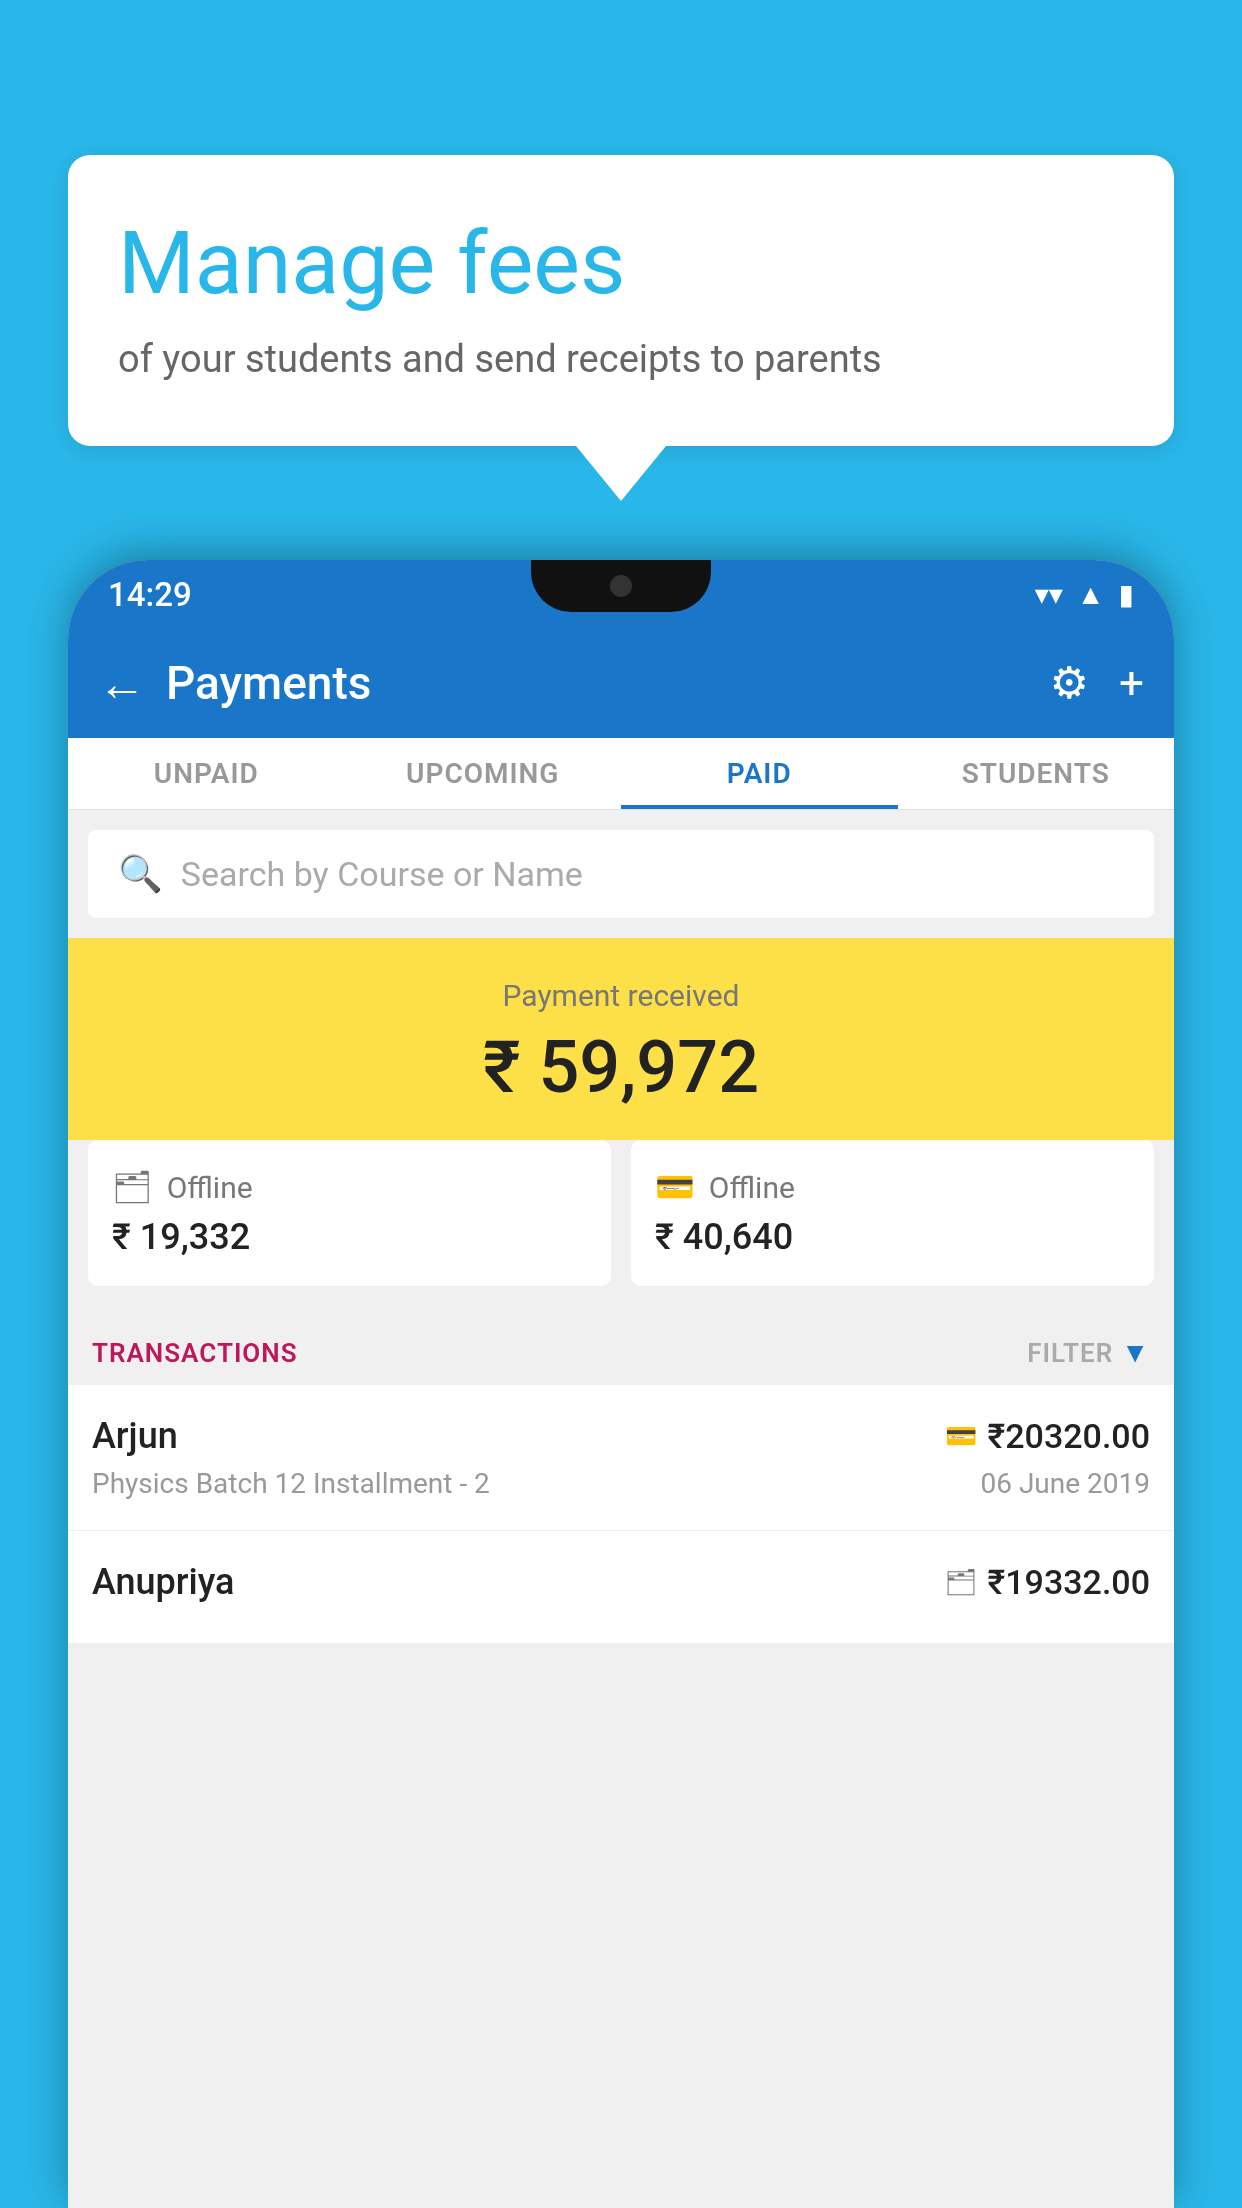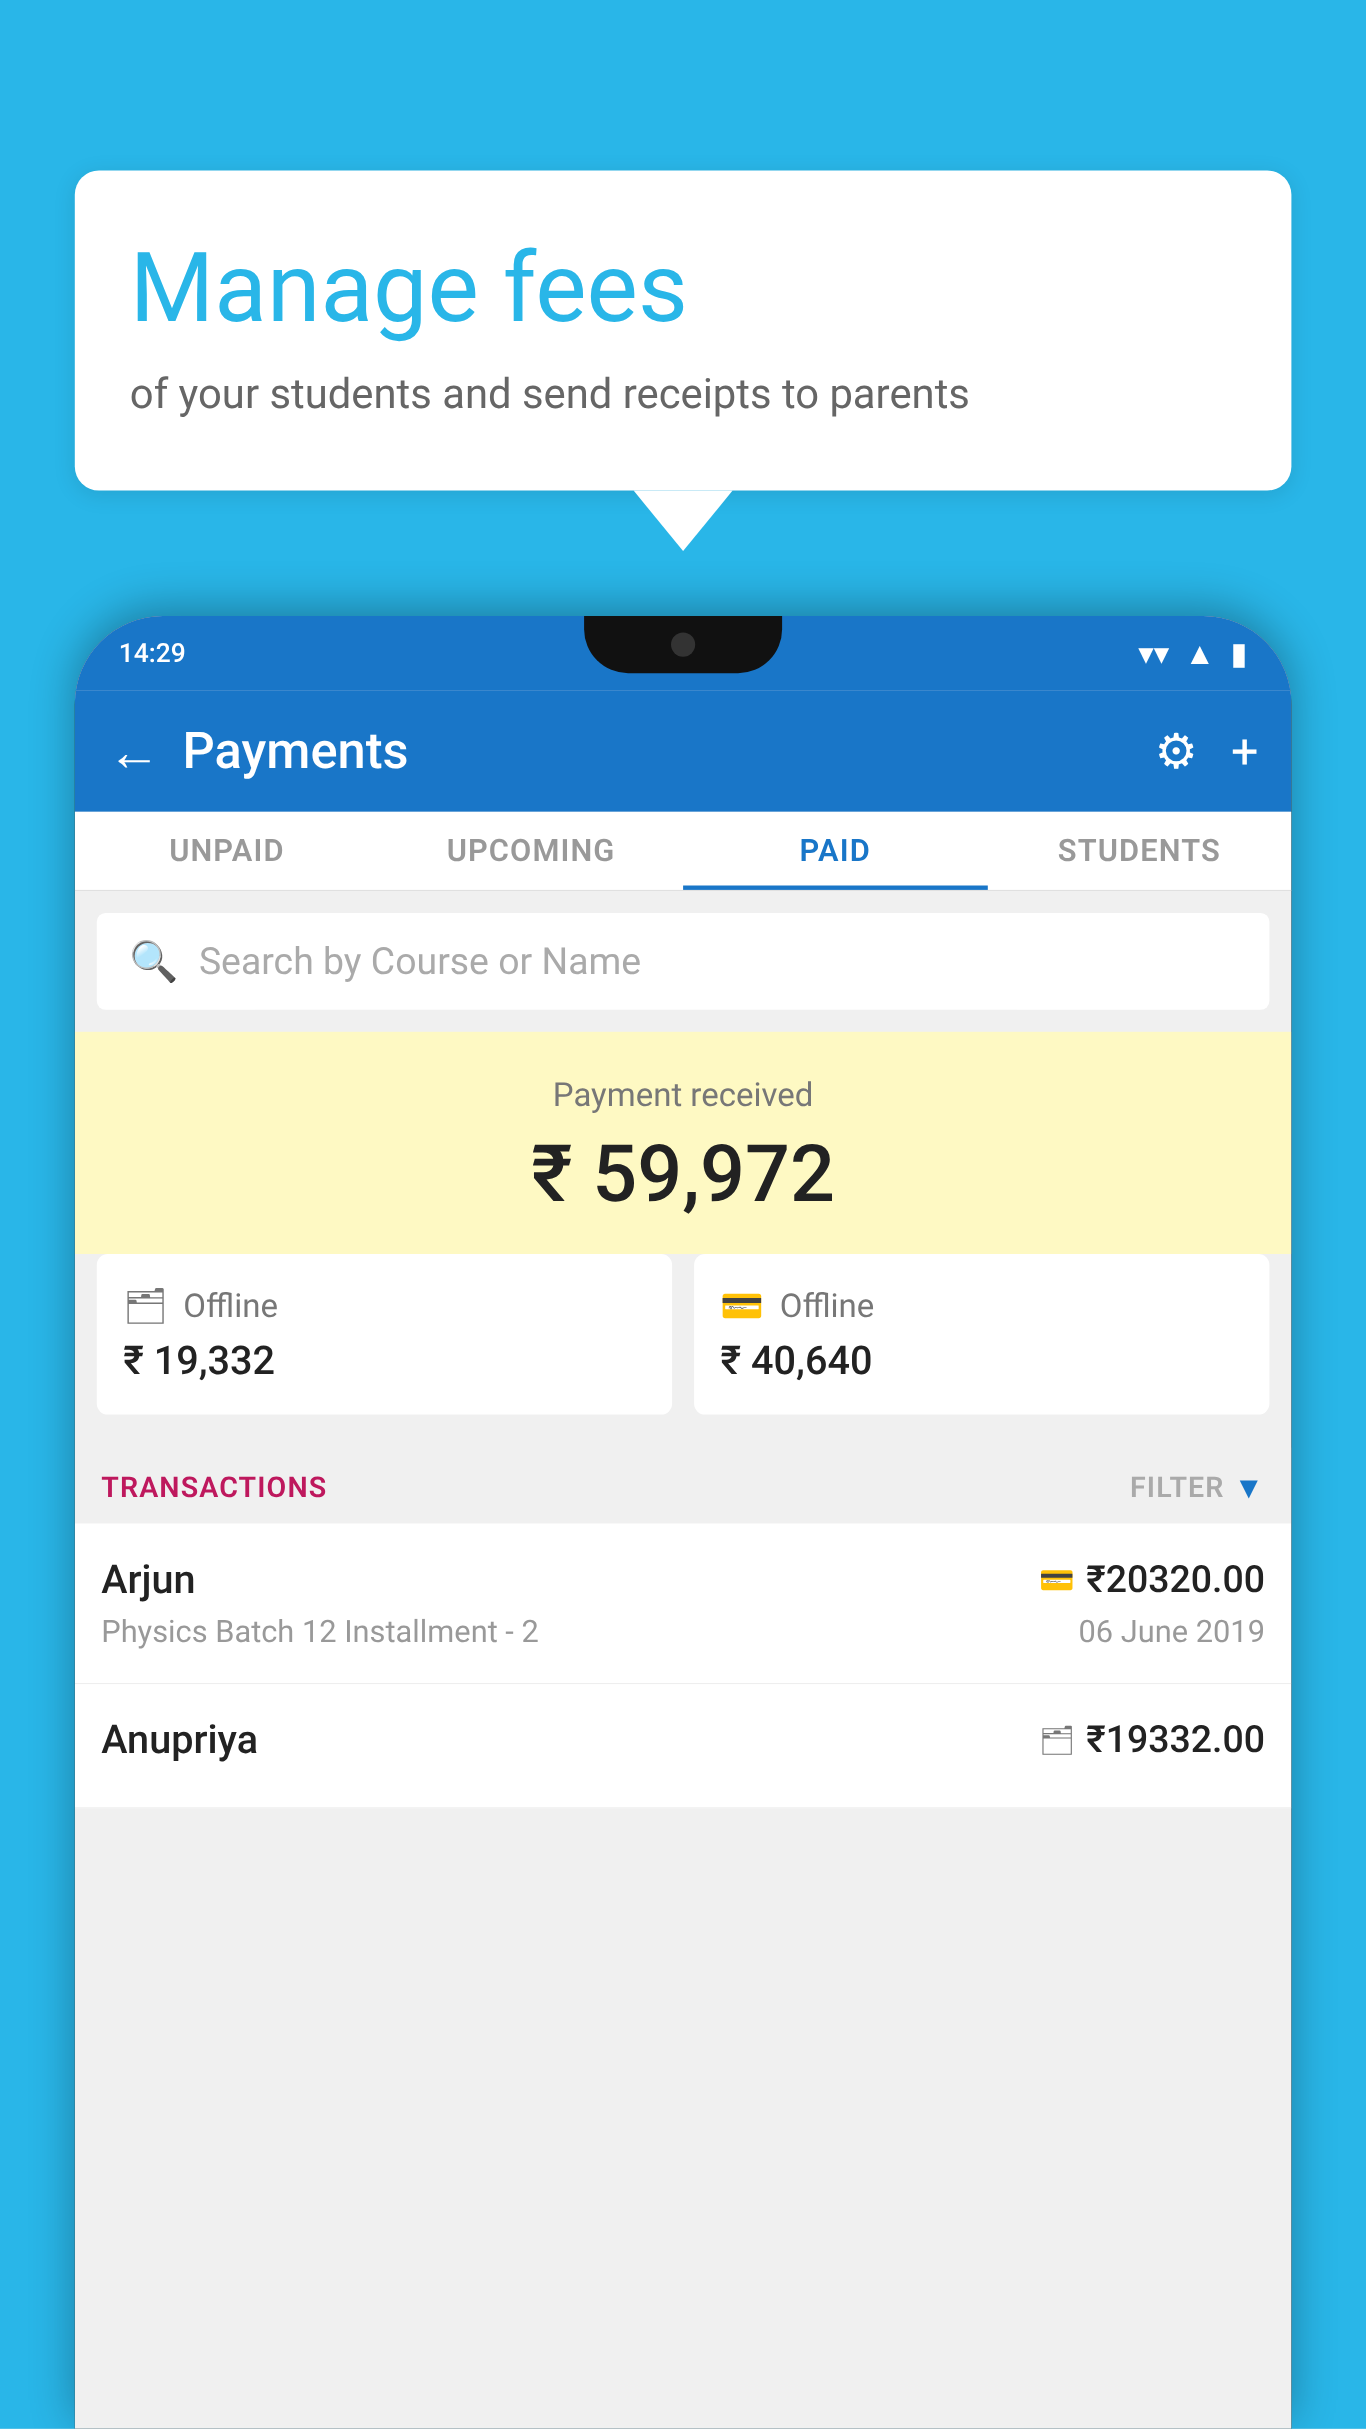--- a/index.html
+++ b/index.html
@@ -70,21 +70,21 @@
       background: #1976c8;
       height: 68px;
       display: flex;
       align-items: center;
       justify-content: space-between;
       padding: 0 40px;
     }
 
     .status-time {
       color: white;
-      font-size: 24px;
+      font-size: 33px;
       font-weight: 500;
     }
 
     .status-icons {
       display: flex;
       align-items: center;
       gap: 14px;
     }
 
     .status-icon {
@@ -208,21 +208,21 @@
       font-size: 36px;
     }
 
     .search-placeholder {
       font-size: 34px;
       color: #aaa;
     }
 
     
     .payment-summary {
-      background: #fef9c3;
+      background: #fde047;
       text-align: center;
       padding: 40px 20px 30px;
     }
 
     .payment-label {
       font-size: 30px;
       color: #777;
       margin-bottom: 12px;
     }
 

